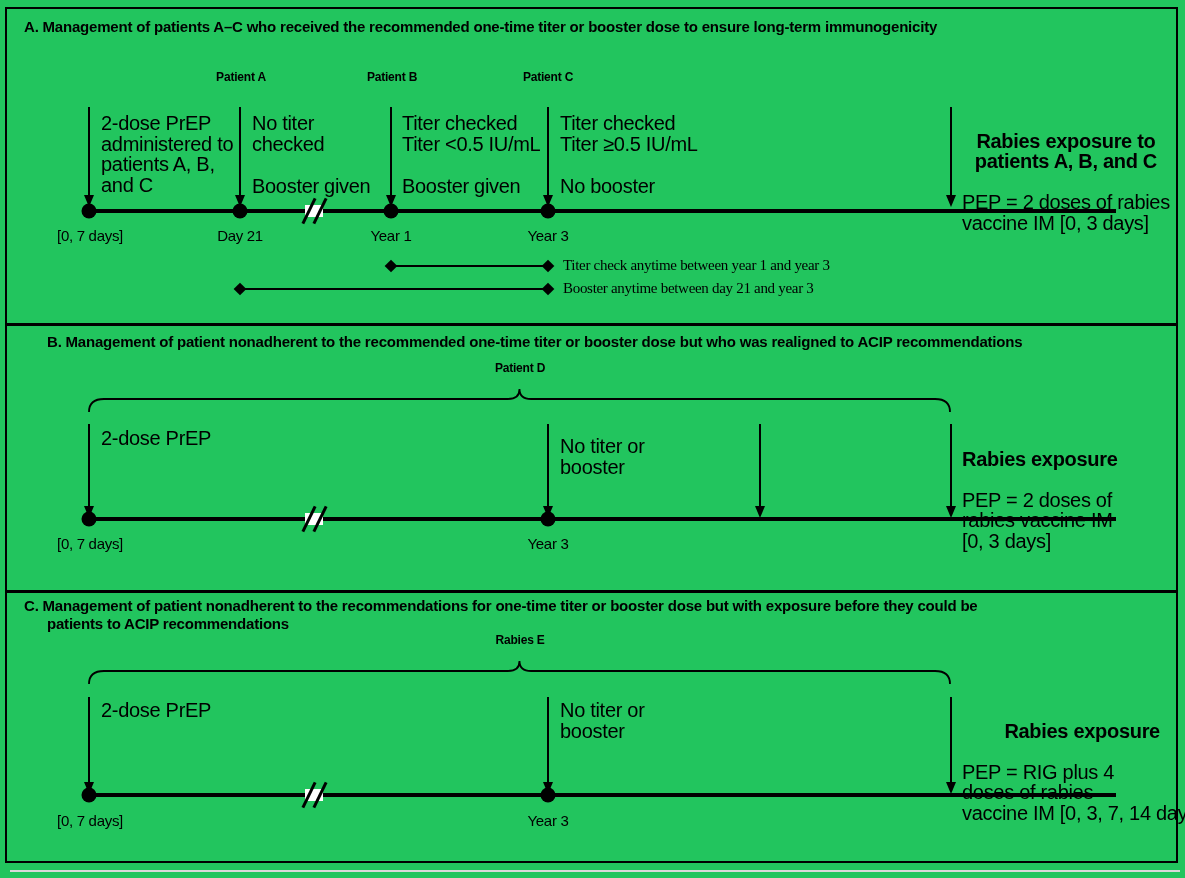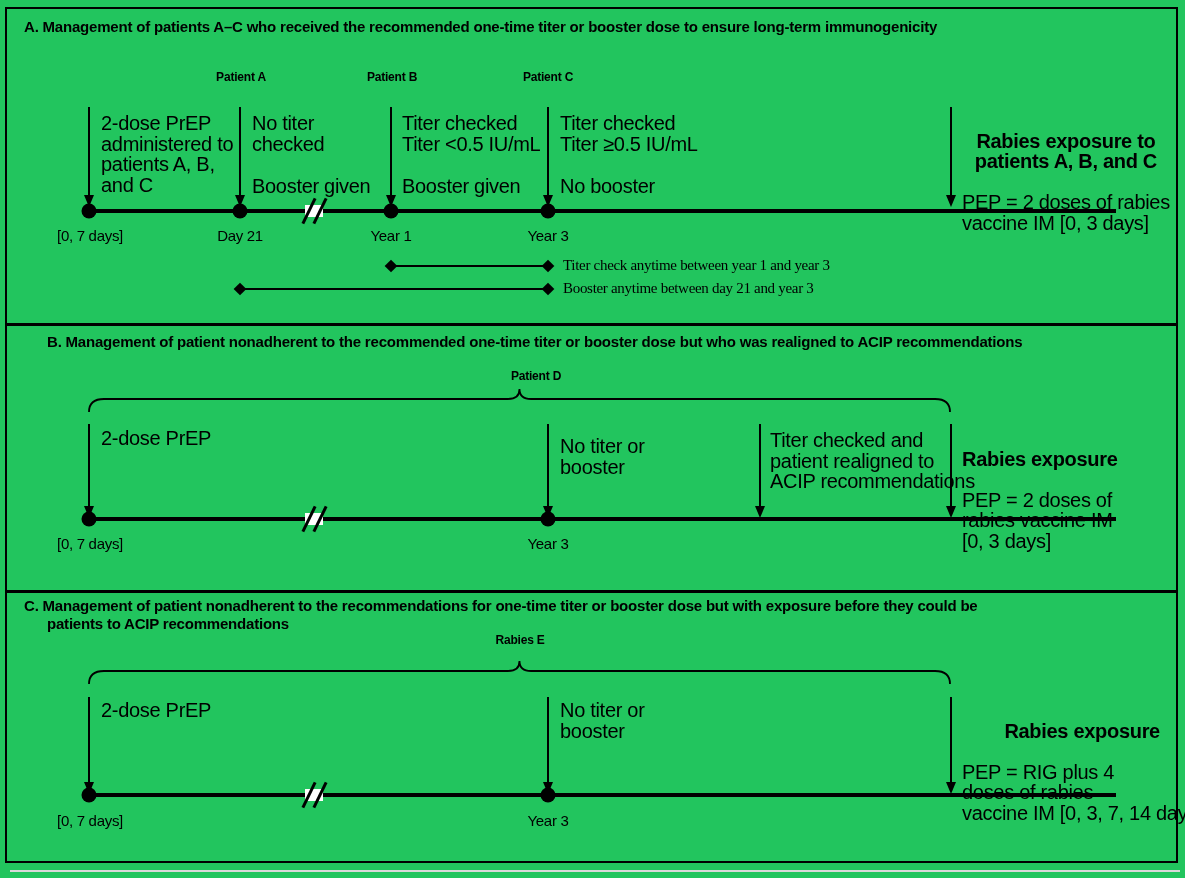--- a/index.html
+++ b/index.html
@@ -91,41 +91,38 @@
   <div class="dia" style="left:391px;top:266px;"></div>
   <div class="dia" style="left:548px;top:266px;"></div>
   <div class="rlabel" style="left:563px;top:257px;">Titer check anytime between year 1 and year 3</div>
 
   <div class="rline" style="left:240px;top:288px;width:308px;"></div>
   <div class="dia" style="left:240px;top:289px;"></div>
   <div class="dia" style="left:548px;top:289px;"></div>
   <div class="rlabel" style="left:563px;top:280px;">Booster anytime between day 21 and year 3</div>
 
   <div class="sec-title" style="left:16px;top:333px;margin-left:31px;">B. Management of patient nonadherent to the recommended one-time titer or booster dose but who was realigned to ACIP recommendations</div>
-  <div class="patient" style="left:536px;top:361px;margin-top:8px;">Patient D</div>
+  <div class="patient" style="left:520px;top:361px;">Patient D</div>
 
   <svg class="brace" style="left:88px;top:388px;" width="863" height="25" viewBox="0 0 863 25">
     <path d="M 1,24 Q 1,11 16,11 L 420,11 Q 431.5,11 431.5,1 Q 431.5,11 443,11 L 847,11 Q 862,11 862,24" fill="none" stroke="#000" stroke-width="1.8"></path>
   </svg>
 
   <div class="varrow" style="left:89px;top:424px;height:83px;"></div>
   <div class="ahead" style="left:89px;top:506px;"></div>
   <div class="varrow" style="left:548px;top:424px;height:83px;"></div>
   <div class="ahead" style="left:548px;top:506px;"></div>
   <div class="varrow" style="left:760px;top:424px;height:83px;"></div>
   <div class="ahead" style="left:760px;top:506px;"></div>
   <div class="varrow" style="left:951px;top:424px;height:83px;"></div>
   <div class="ahead" style="left:951px;top:506px;"></div>
 
   <div class="note" style="left:101px;top:428px;">2-dose PrEP</div>
   <div class="note" style="left:560px;top:436px;">No titer or
 booster</div>
-  <div class="note" style="left:770px;top:430px;">Titer checked and
-patient realigned to
-ACIP recommendations</div>
   <div class="note" style="left:962px;top:428px;">
     <div class="bold">Rabies exposure</div>
     <div>PEP = 2 doses of
 rabies vaccine IM
 [0, 3 days]</div>
   </div>
 
   <div class="tline" style="left:84px;top:517px;width:1032px;"></div>
   <div class="brk-gap" style="left:314px;top:513px;"></div>
   <div class="brk-slash" style="left:309px;top:519px;"></div>

